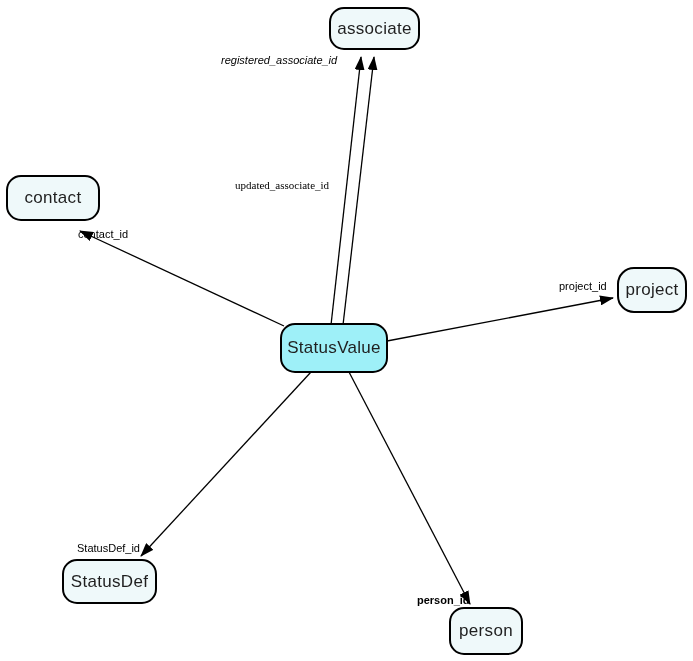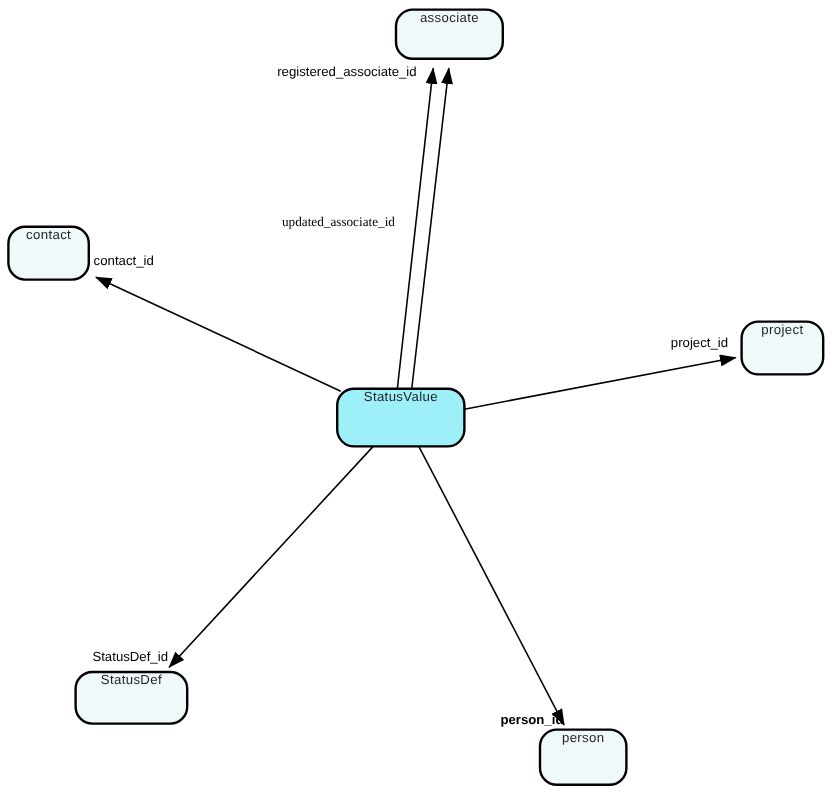--- a/index.html
+++ b/index.html
@@ -30,23 +30,23 @@
   .arrowhead {
     fill: var(--edge, #000000);
   }
   .node {
     position: absolute;
     box-sizing: border-box;
     border: 2px solid var(--node-border, #000000);
     border-radius: 15px;
     background: var(--node-fill, #eff9fa);
     display: flex;
-    align-items: flex-start;
+    align-items: center;
     justify-content: center;
-    font-size: 11px;
+    font-size: 17px;
     color: #1f1f1f;
     letter-spacing: 0.3px;
     cursor: default;
   }
   .node.highlight {
     background: var(--highlight-fill, #9ef0f8);
   }
   .edge-label {
     position: absolute;
     font-size: 11px;
@@ -71,45 +71,45 @@
     <line class="edge-line" x1="284" y1="326" x2="80" y2="231" marker-end="url(#arrow)"></line>
     <line class="edge-line" x1="387" y1="341" x2="613" y2="298" marker-end="url(#arrow)"></line>
     <line class="edge-line" x1="311" y1="372" x2="141" y2="556" marker-end="url(#arrow)"></line>
     <line class="edge-line" x1="349" y1="372" x2="470" y2="604" marker-end="url(#arrow)"></line>
   </svg>
 
   <div class="node" style="left:329px; top:7px; width:91px; height:43px;">
     <span>associate</span>
   </div>
 
-  <div class="node" style="left:6px; top:188px; width:69px; height:46px;">
+  <div class="node" style="left:6px; top:175px; width:94px; height:46px;">
     <span>contact</span>
   </div>
 
   <div class="node highlight" style="left:280px; top:323px; width:108px; height:50px;">
     <span>StatusValue</span>
   </div>
 
-  <div class="node" style="left:617px; top:267px; width:70px; height:46px;">
+  <div class="node" style="left:617px; top:267px; width:70px; height:46px;border-radius:17px;">
     <span>project</span>
   </div>
 
   <div class="node" style="left:62px; top:559px; width:95px; height:45px;">
     <span>StatusDef</span>
   </div>
 
   <div class="node" style="left:449px; top:607px; width:74px; height:48px;">
     <span>person</span>
   </div>
 
-  <div class="edge-label" style="left:231px; top:54px;">registered_associate_id</div>
+  <div class="edge-label" style="left:221px; top:54px;font-style:italic;">registered_associate_id</div>
 
   <div class="edge-label" style="left:235px; top:179px;font-family:Liberation Serif, serif;">updated_associate_id</div>
 
-  <div class="edge-label" style="left:78px; top:212px;">contact_id</div>
+  <div class="edge-label" style="left:78px; top:228px;">contact_id</div>
 
   <div class="edge-label" style="left:559px; top:280px;">project_id</div>
 
   <div class="edge-label" style="left:63px; top:542px;margin-left:14px;">StatusDef_id</div>
 
   <div class="edge-label" style="left:417px; top:594px;font-weight:bold;">person_id</div>
 
 </div>
 
 </body></html>

